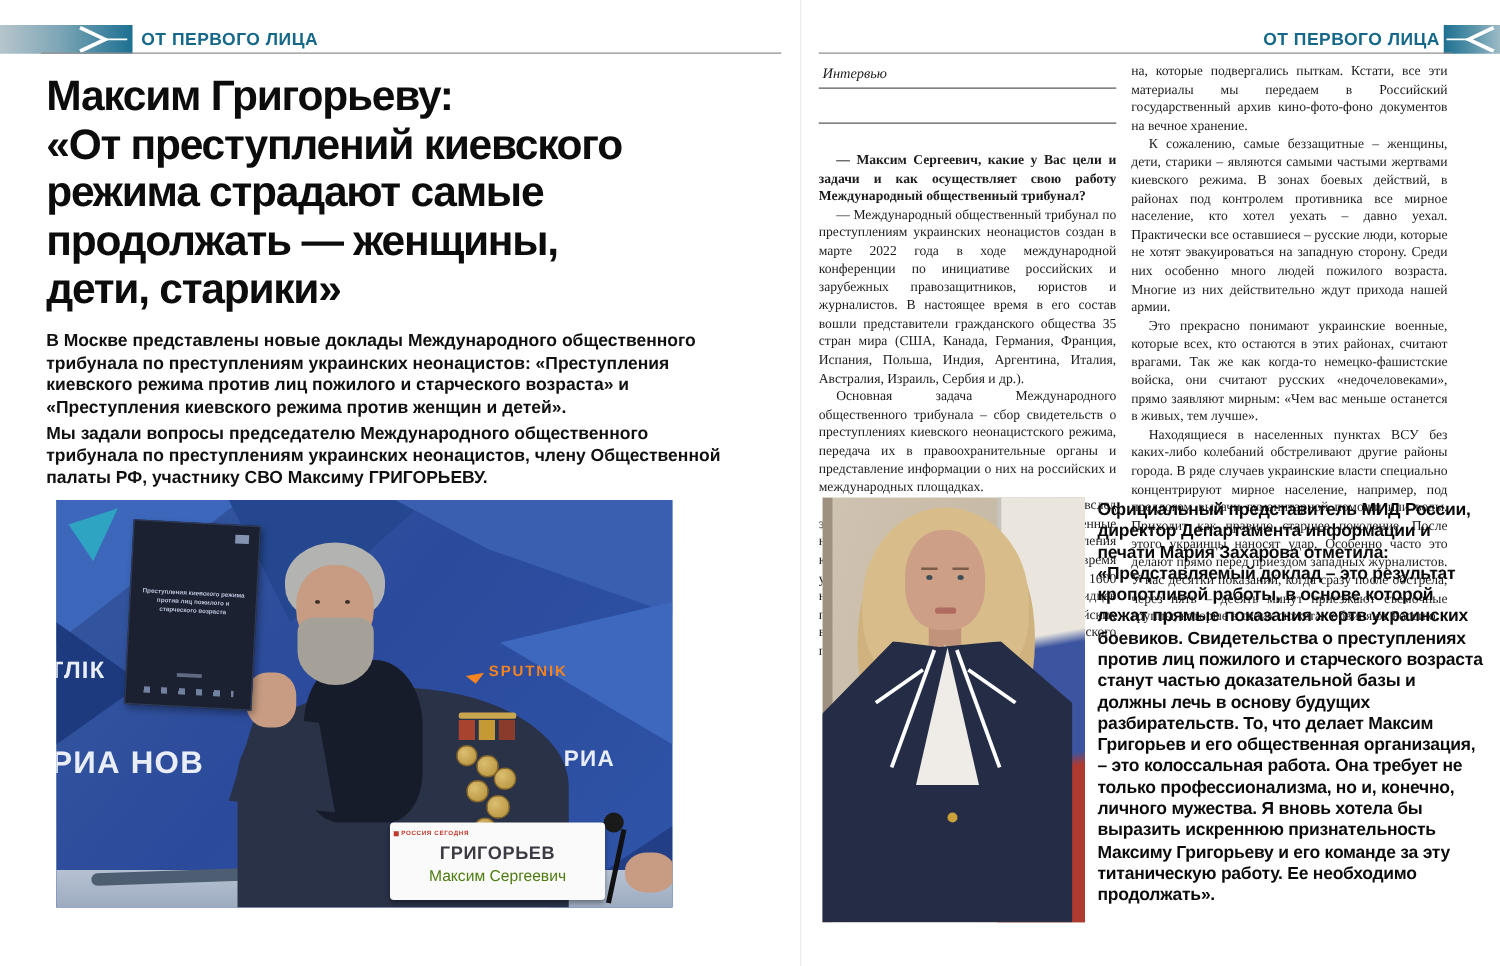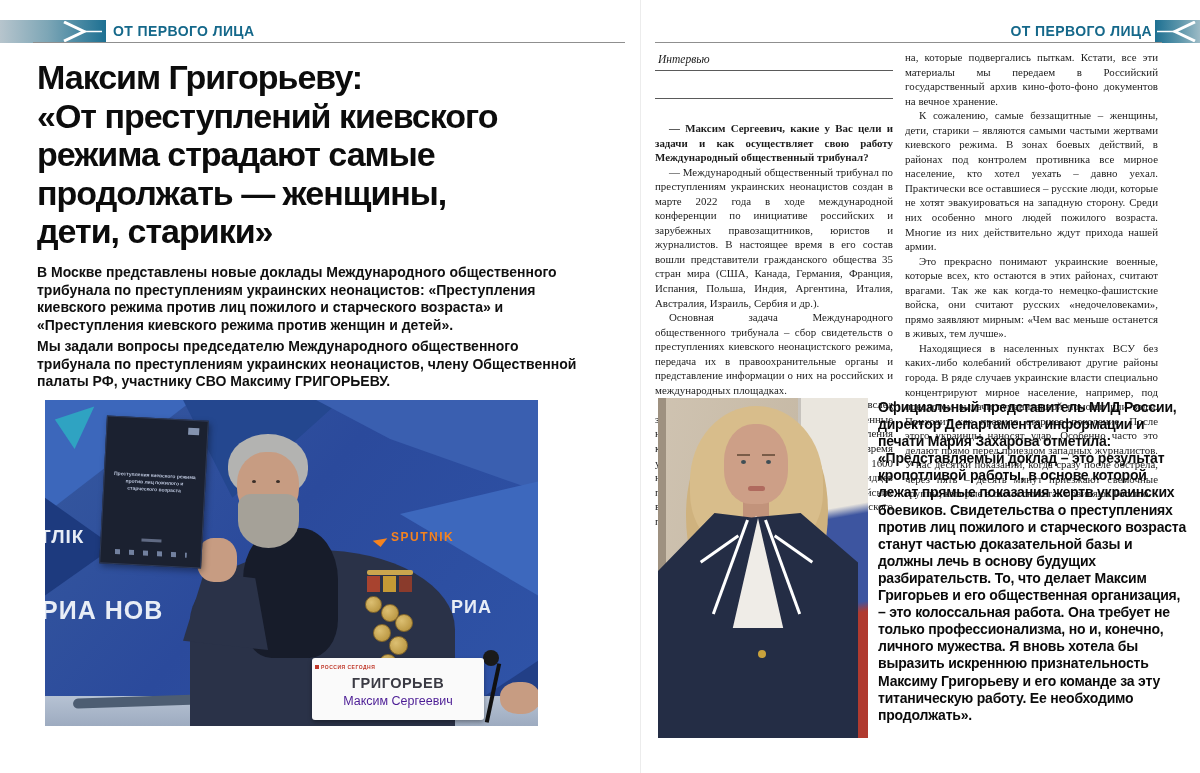--- a/index.html
+++ b/index.html
@@ -25,21 +25,21 @@
   .wtxt{position:absolute;color:#e8edf6;font-weight:bold;}
   .sputnik-orange{color:#f5831f;font-weight:bold;font-size:12px;letter-spacing:1.5px;}
   .booklet{position:absolute;background:#1b2130;border:1px solid #2e3a58;transform:rotate(3deg);
            box-shadow:2px 3px 6px rgba(0,0,0,.35);}
   .booklet-title{position:absolute;left:6%;right:6%;top:36%;color:#b9c3d9;font-size:5px;
                  line-height:7px;text-align:center;font-weight:bold;}
   .nameplate{position:absolute;background:#fafafa;border-radius:3px;box-shadow:0 2px 4px rgba(0,0,0,.35);}
   .np-org{position:absolute;left:9px;top:6px;font-size:5px;color:#c0392b;letter-spacing:.5px;font-weight:bold;}
   .np-surname{position:absolute;left:0;right:0;top:17px;text-align:center;font-size:14.5px;
               font-weight:bold;color:#3b3b44;letter-spacing:.5px;}
-  .np-name{position:absolute;left:0;right:0;top:36px;text-align:center;font-size:12.5px;color:#4c1d95;}
+  .np-name{position:absolute;left:0;right:0;top:36px;text-align:center;font-size:12.5px;color:#4d7c0f;}
   .coin{position:absolute;border-radius:50%;background:radial-gradient(circle at 35% 35%,#dcbf72,#b18c35);
         border:1px solid #86682a;}
 
   
   .serif{font-family:"Liberation Serif",serif;color:#1c1c1c;}
   .rubric{font-style:italic;font-size:11.5px;}
   .byline{font-weight:bold;font-size:13.5px;letter-spacing:1.2px;text-align:center;}
   .bodycol{font-size:10.9px;line-height:14.55px;text-align:justify;}
   .bodycol p{margin:0;text-indent:14px;}
   .bodycol p.noindent{text-indent:0;}

